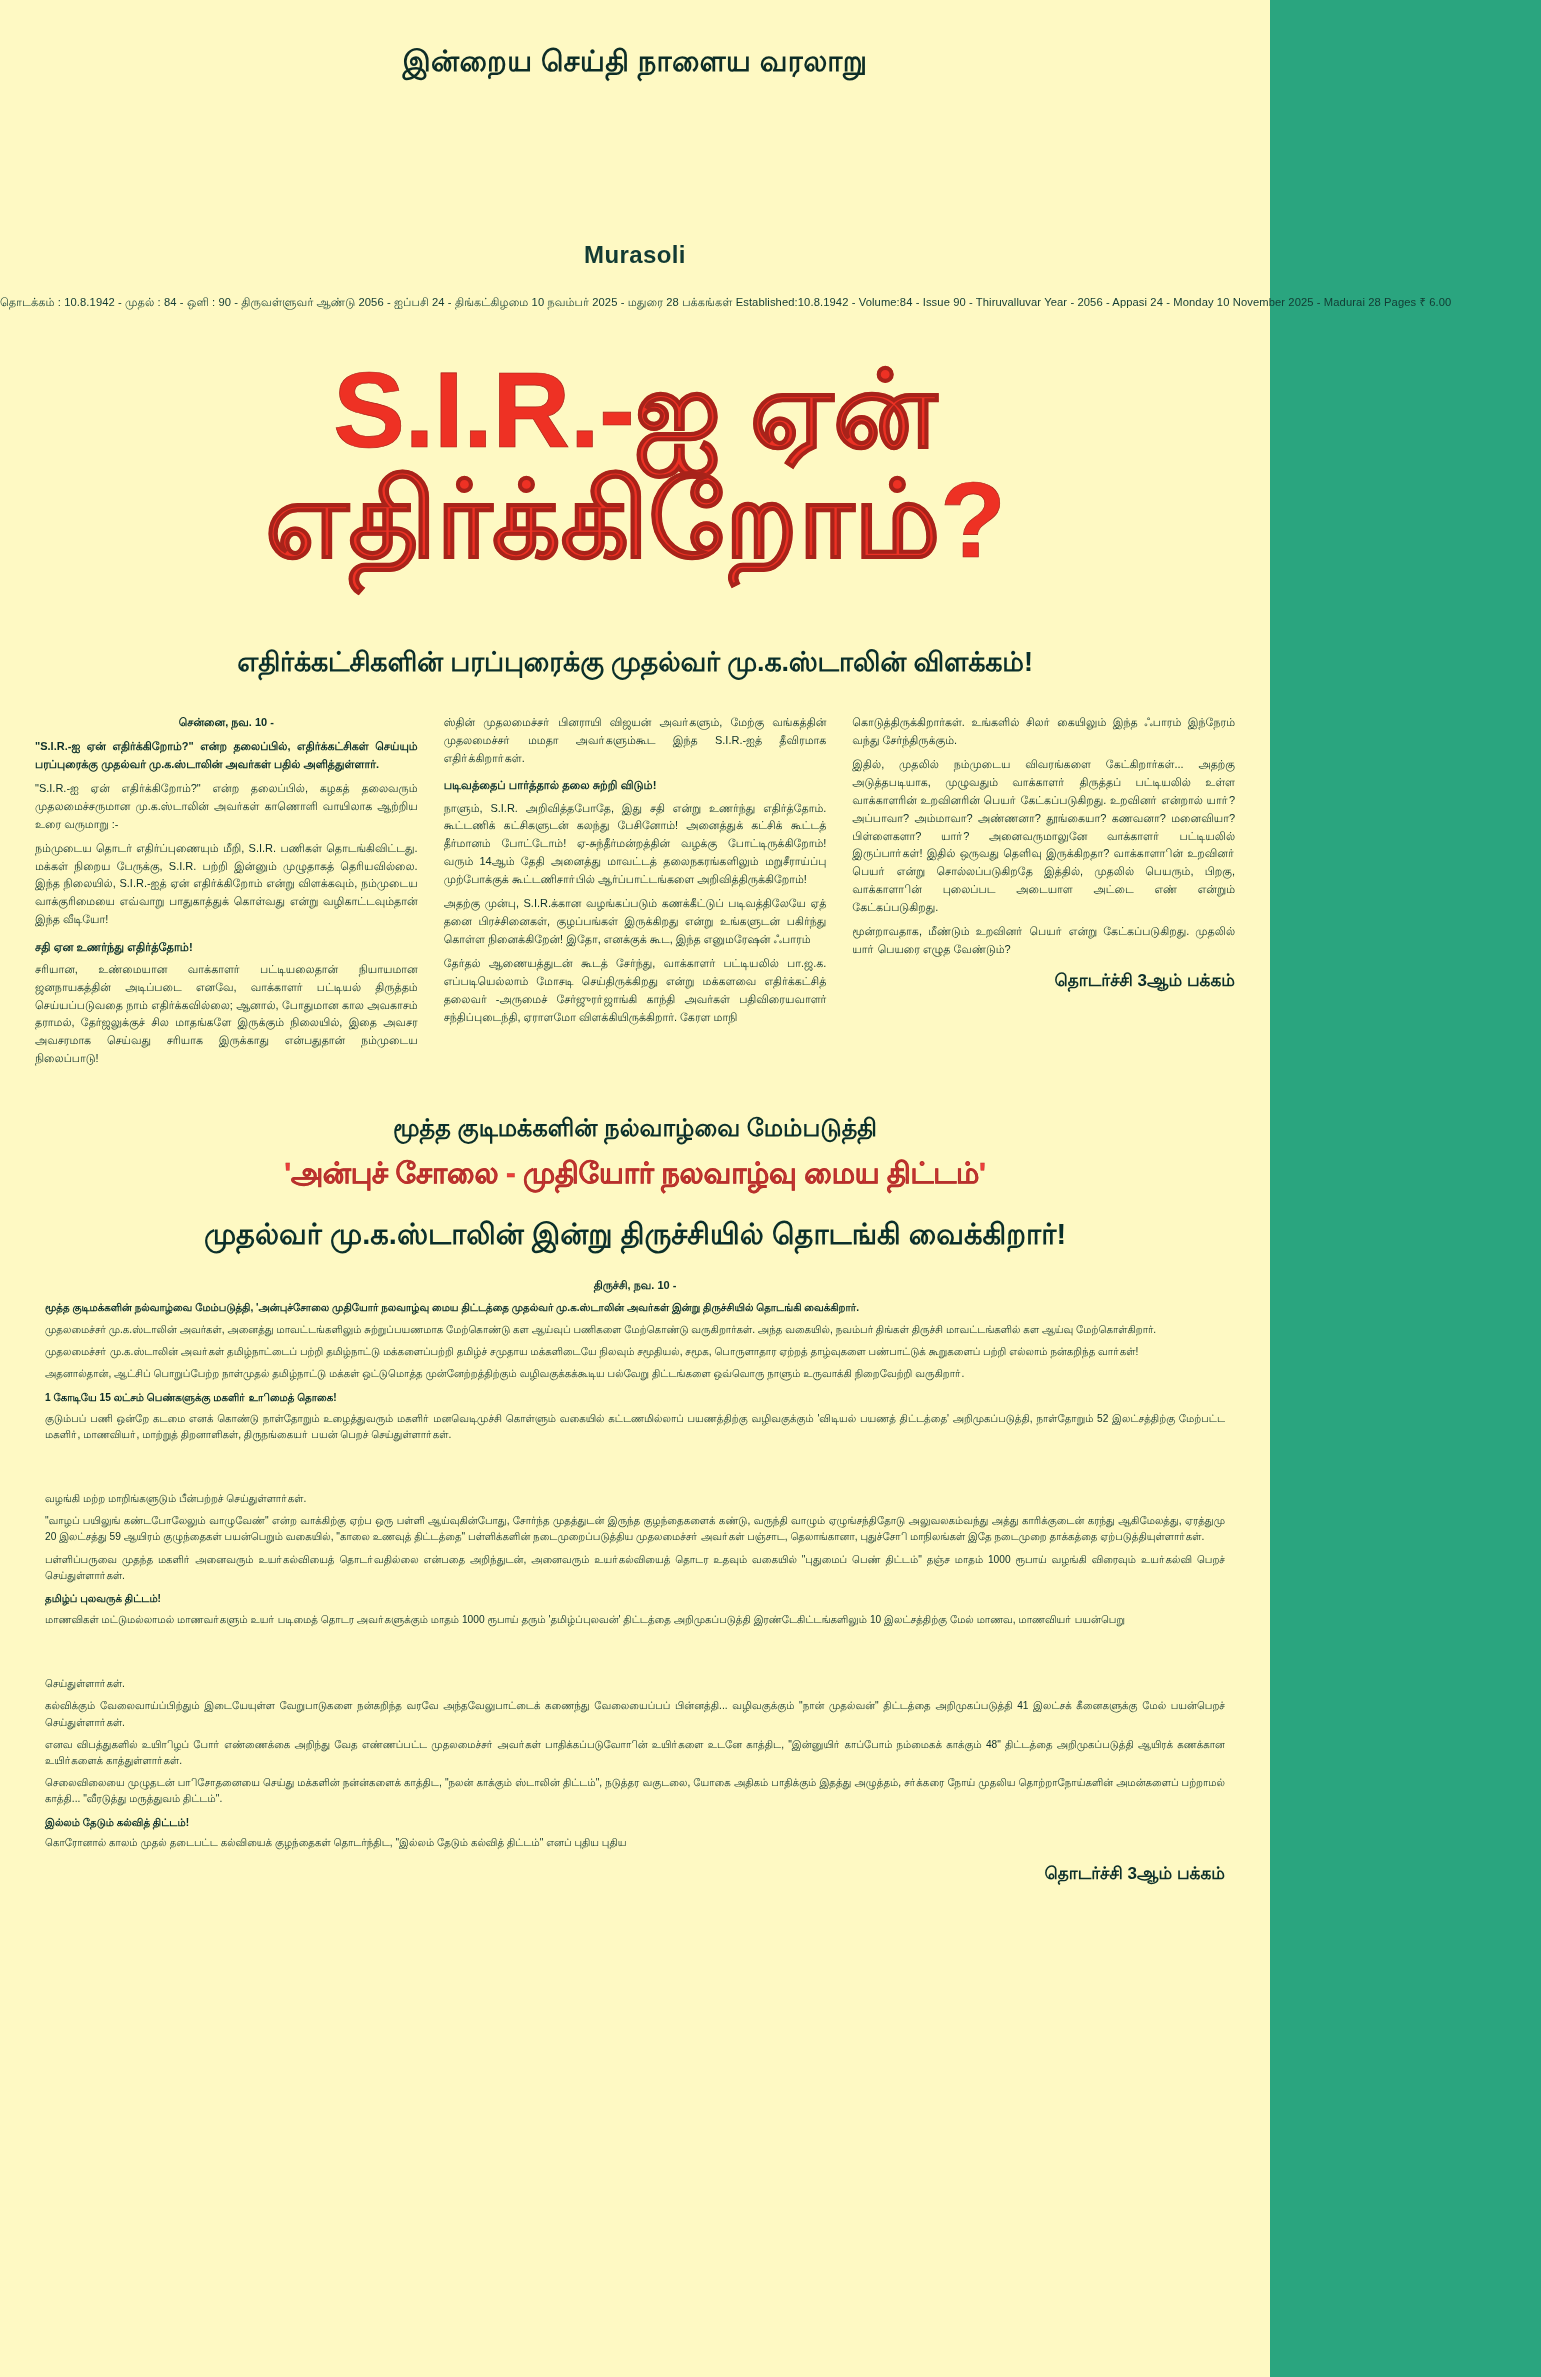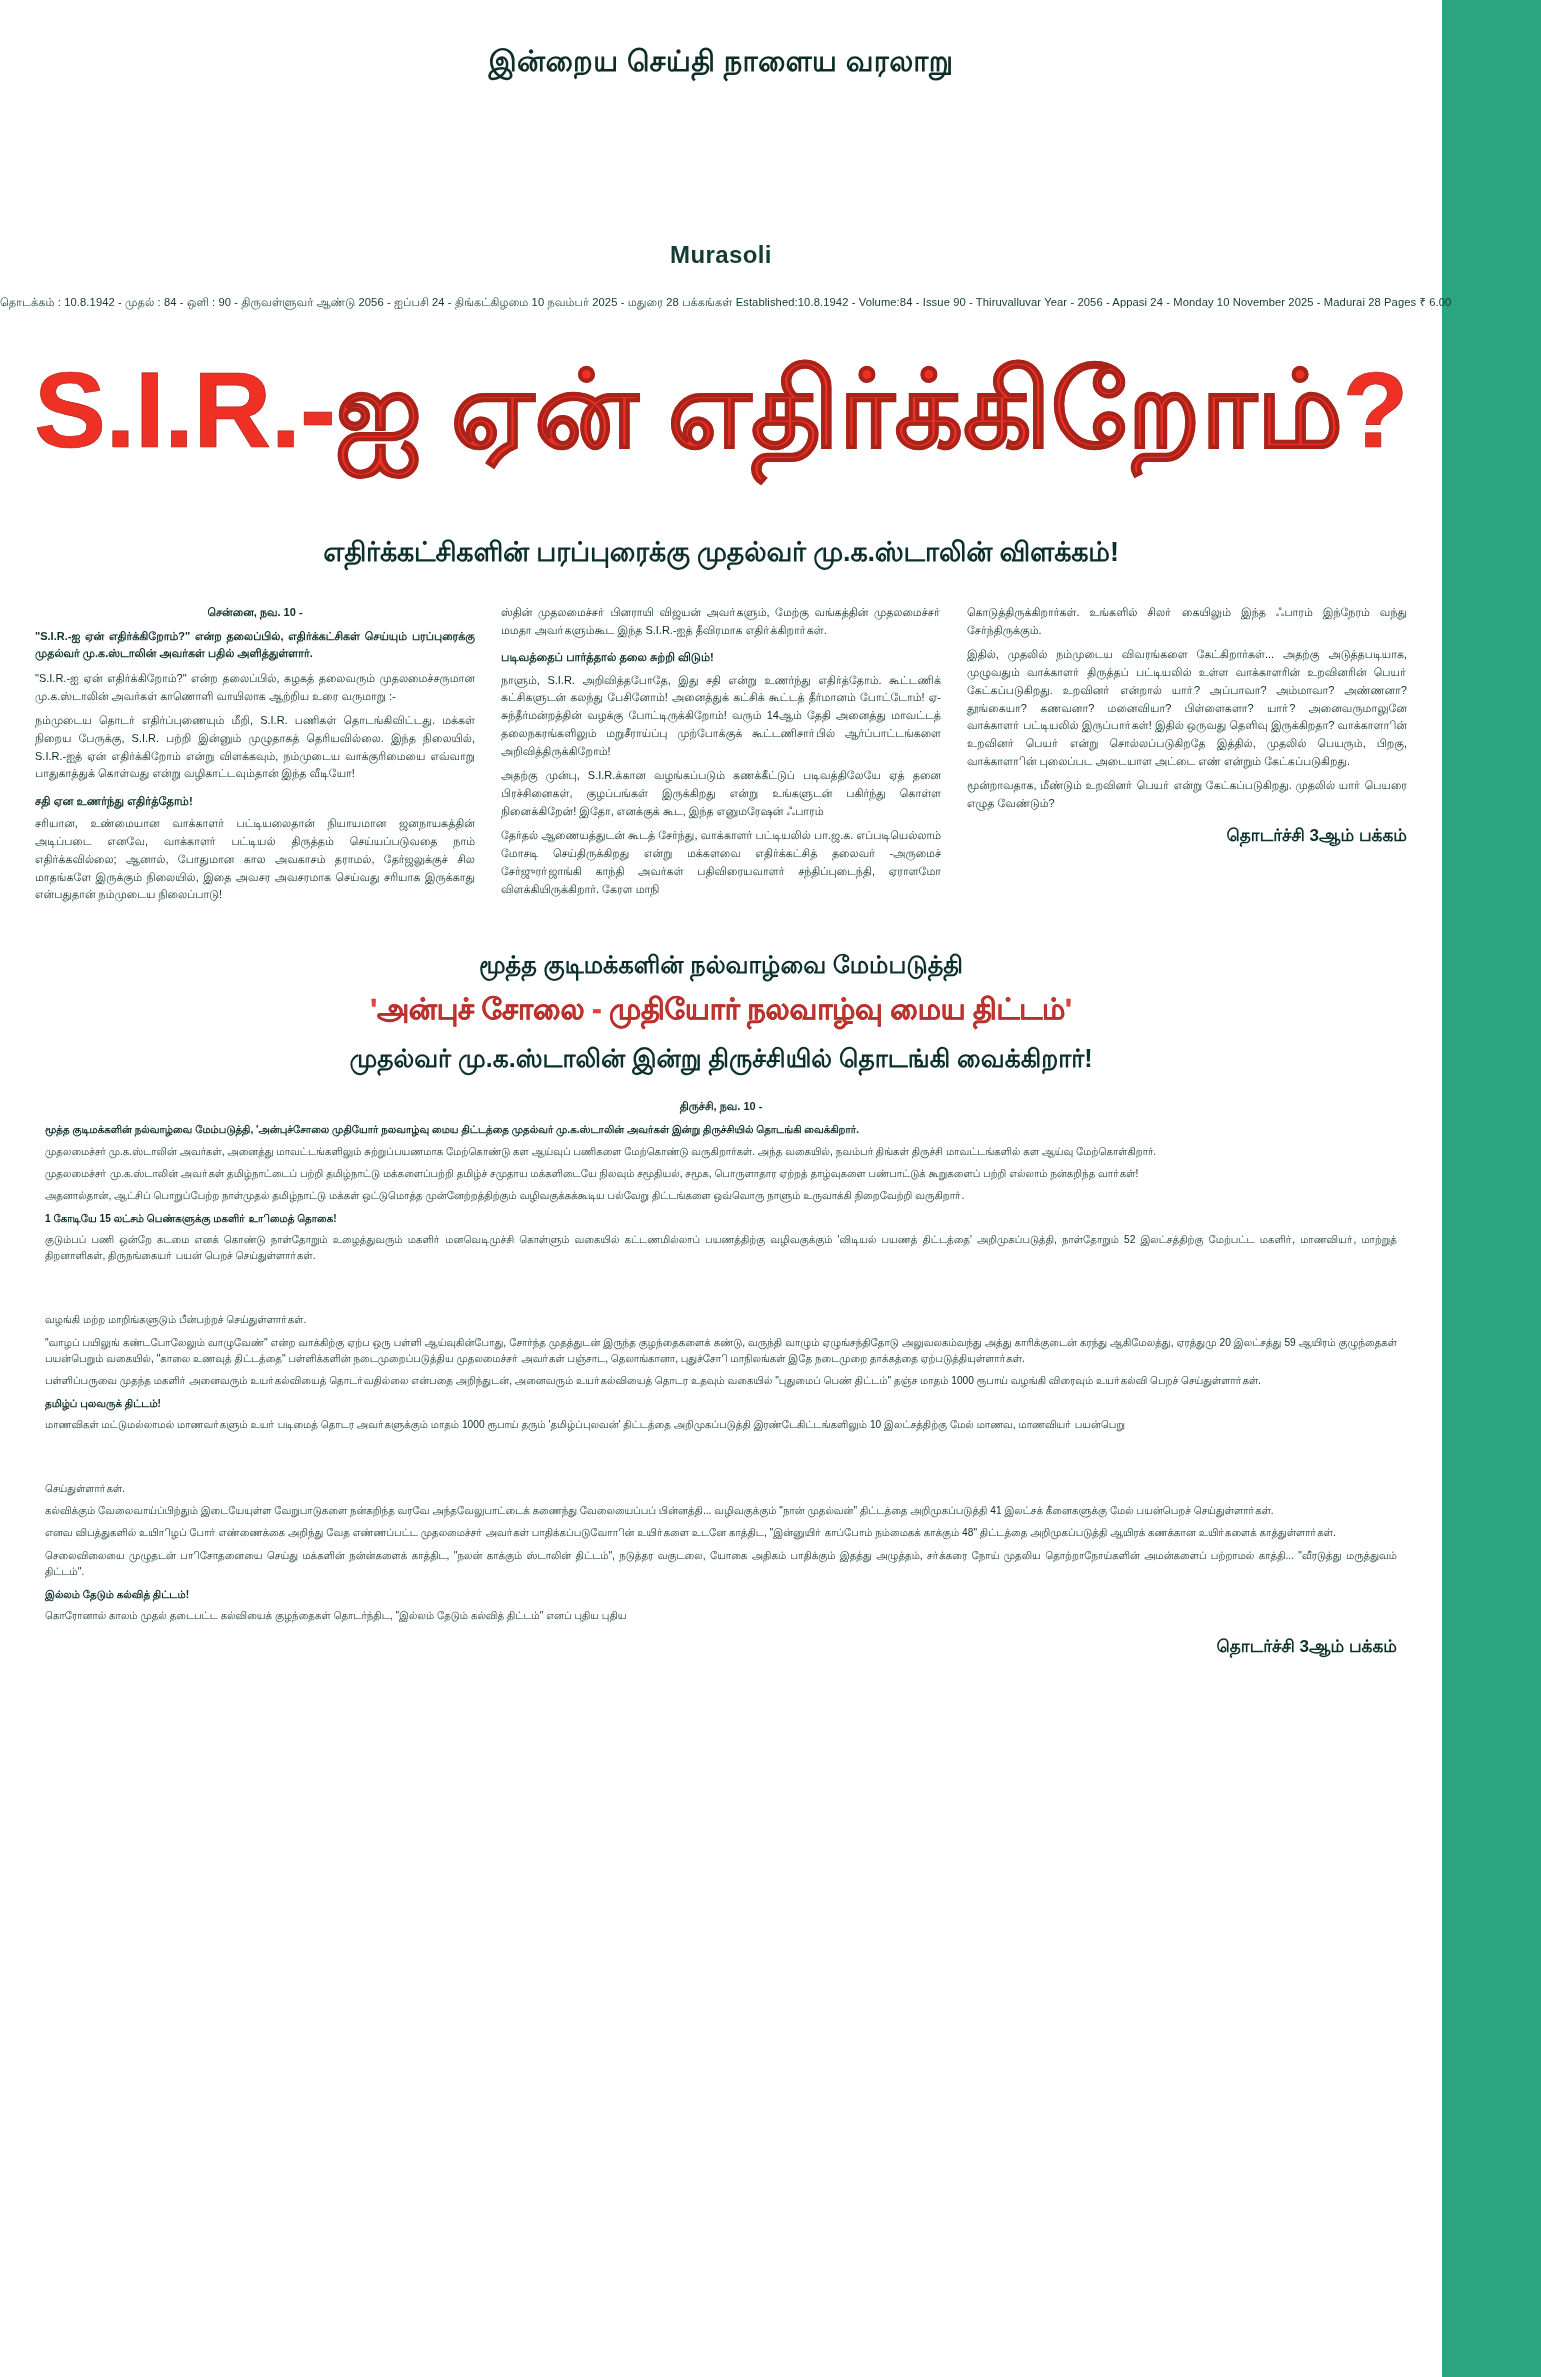--- a/index.html
+++ b/index.html
@@ -10,23 +10,23 @@
   body {
     width: 1541px;
     height: 2377px;
     font-family: "Liberation Sans", sans-serif;
     color: #0b2f2a;
     position: relative;
     overflow: hidden;
   }
   .page {
     position: relative;
-    width: 1442px;
+    width: 1270px;
     height: 2377px;
-    background: #ffffff;
+    background: #fef9c3;
     box-sizing: border-box;
   }
 
   
   .top-strap {
     text-align: center;
     padding-top: 45px;
     font-size: 29px;
     font-weight: bold;
     color: #0d2d27;
@@ -136,23 +136,23 @@
   .story2-title {
     margin-top: 11.5px;
     text-align: center;
     font-size: 29px;
     font-weight: bold;
     color: #ef3f3a;
     letter-spacing: -0.3px;
     -webkit-text-stroke: 0.4px #b5312c;
   }
   .story2-sub {
-    margin-top: 14px;
-    text-align: center;
-    font-size: 25px;
+    margin-top: 24px;
+    text-align: center;
+    font-size: 29px;
     font-weight: bold;
     color: #0b2f2a;
   }
 
   .article-bottom {
     margin-top: 22px;
     display: flex;
     gap: 42px;
     padding: 0 45px 29px 45px;
     box-sizing: border-box;

